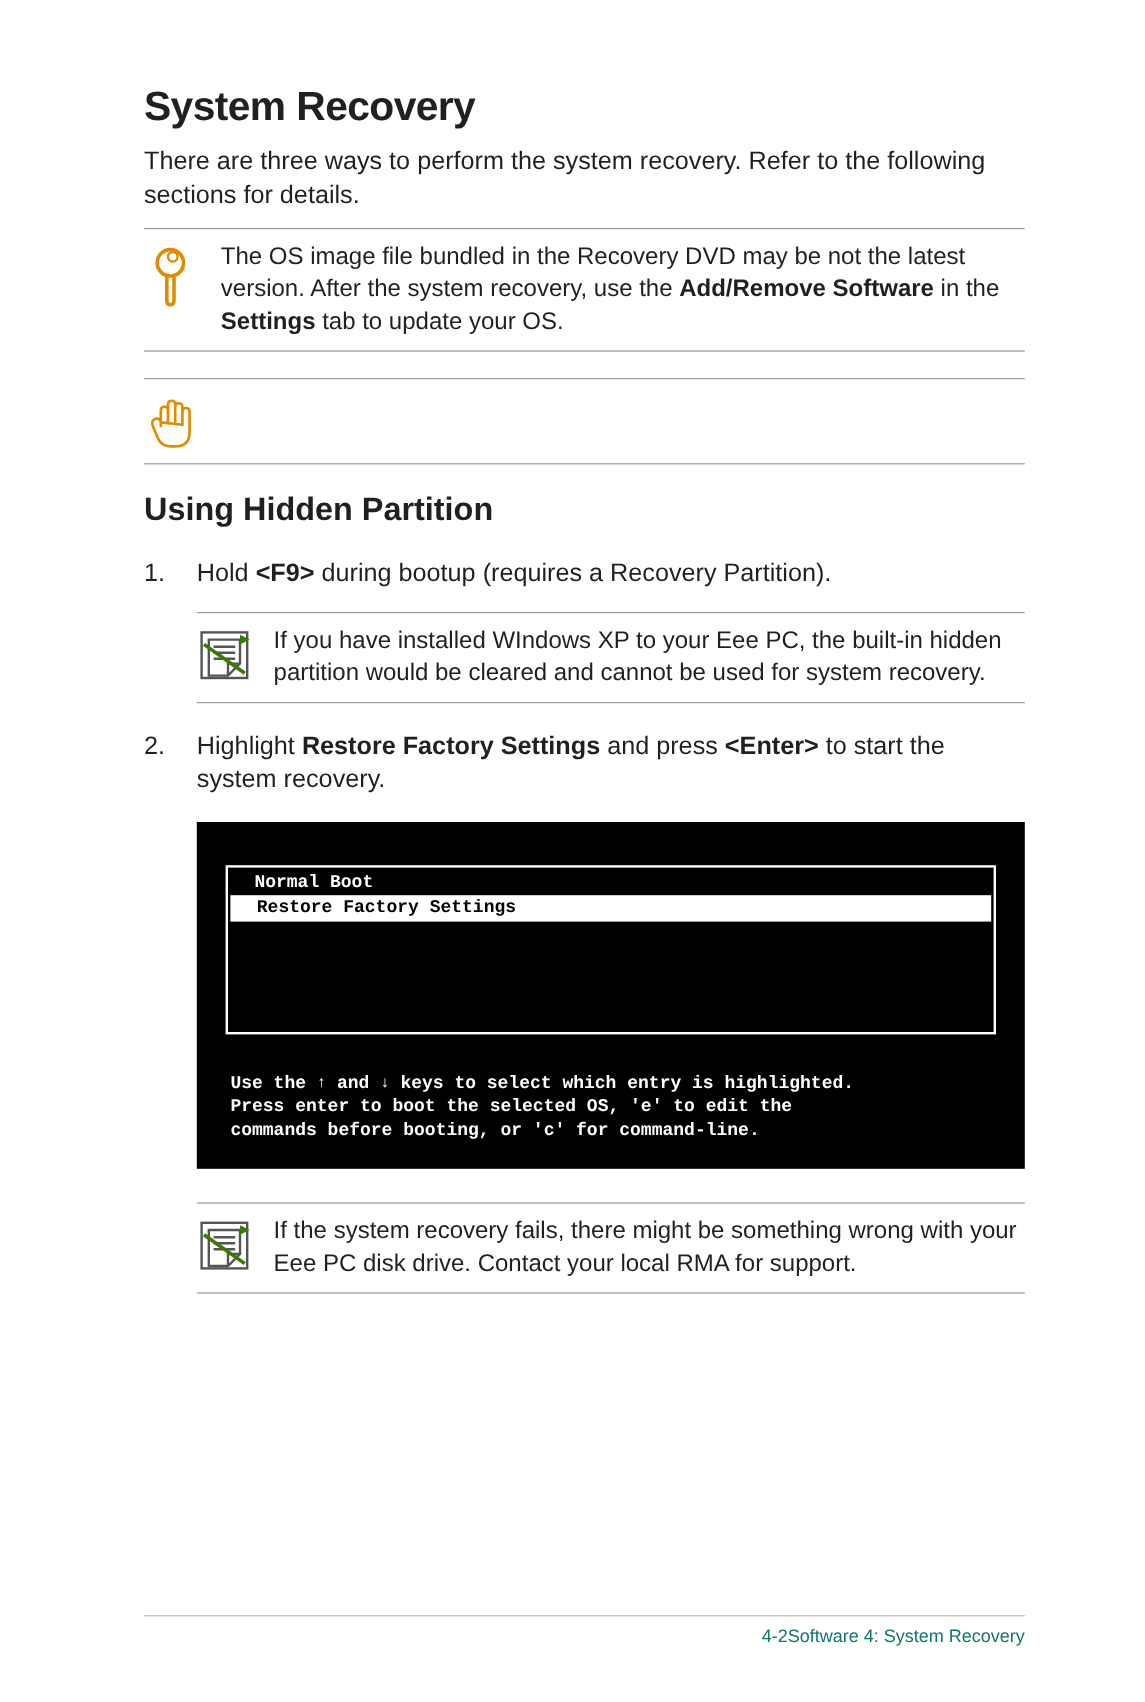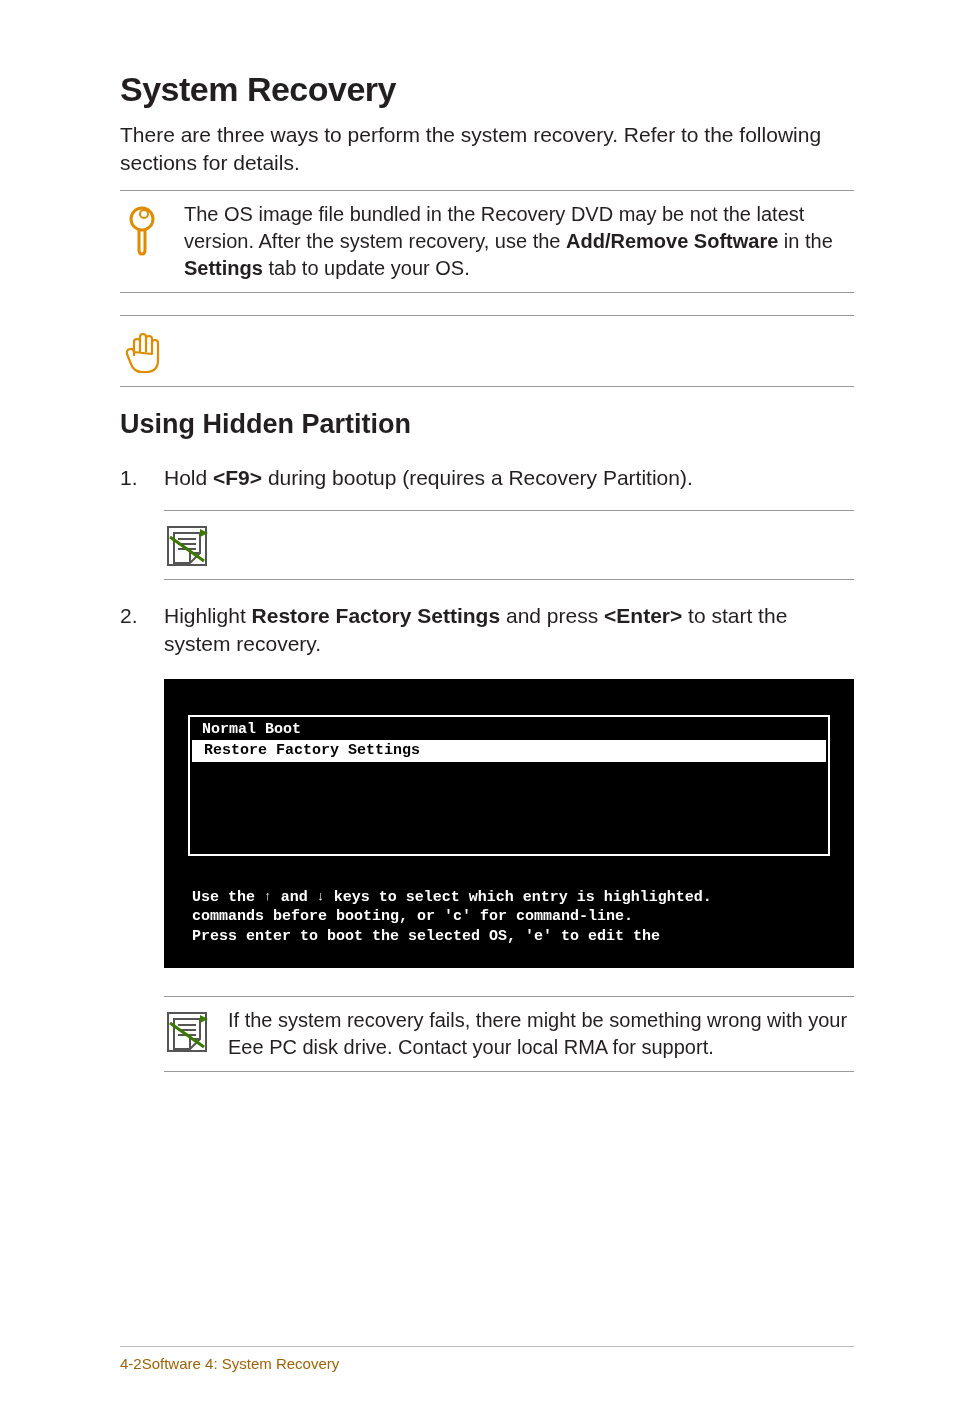--- a/index.html
+++ b/index.html
@@ -84,21 +84,21 @@
     line-height: 1.3;
     padding: 36px 24px 22px 24px;
     margin: 20px 0 28px 44px;
   }
   .term-inner {
     border: 2px solid #fff;
     padding: 2px 0;
     margin-bottom: 32px;
   }
   .term-line {
-    padding: 1px 12px;
+    padding: 1px 22px;
     white-space: pre;
     font-weight: 700;
   }
   .term-sel {
     background: #fff;
     color: #000;
     margin: 0 2px;
     font-weight: 700;
   }
   .term-spacer {
@@ -114,23 +114,23 @@
     vertical-align: 1px;
   }
   .footer {
     position: absolute;
     bottom: 46px;
     left: 120px;
     right: 100px;
     border-top: 1px solid #bbb;
     padding-top: 8px;
     font-size: 15px;
-    color: #a16207;
+    color: #0f766e;
     display: flex;
-    justify-content: flex-start;
+    justify-content: flex-end;
   }
   b { font-weight: 700; }
   svg { display: block; }
 </style>
 </head>
 <body>
 
 <h1>System Recovery</h1>
 
 <p class="intro">There are three ways to perform the system recovery. Refer to the following sections for details.</p>
@@ -171,40 +171,41 @@
         <rect x="4" y="4" width="38" height="38" fill="none" stroke="#555" stroke-width="2"></rect>
         <path d="M10 10 L36 10 L36 30 L26 40 L10 40 Z" fill="none" stroke="#555" stroke-width="2"></path>
         <path d="M26 40 L26 30 L36 30" fill="none" stroke="#555" stroke-width="2"></path>
         <line x1="14" y1="16" x2="32" y2="16" stroke="#555" stroke-width="2"></line>
         <line x1="14" y1="21" x2="32" y2="21" stroke="#555" stroke-width="2"></line>
         <line x1="14" y1="26" x2="32" y2="26" stroke="#555" stroke-width="2"></line>
         <path d="M6 14 L40 38" stroke="#3a7a00" stroke-width="3"></path>
         <path d="M36 6 L44 10 L36 14 Z" fill="#3a7a00"></path>
       </svg>
     </div>
+    <div class="text-cell">If you have installed WIndows XP to your Eee PC, the built-in hidden partition would be cleared and cannot be used for system recovery.</div>
   </div>
 </div>
 
 <ol class="steps" start="2" style="counter-reset: step 1;">
   <li>
     <span>Highlight </span><b>Restore Factory Settings</b><span> and press </span><b>&lt;Enter&gt;</b><span> to start the system recovery.</span>
   </li>
 </ol>
 
 <div class="term">
   <div class="term-inner">
     <div class="term-line">Normal Boot</div>
     <div class="term-line term-sel">Restore Factory Settings</div>
     <div class="term-spacer"></div>
   </div>
   <div class="term-help">
     <span>Use the </span><span class="arrow">↑</span><span> and </span><span class="arrow">↓</span><span> keys to select which entry is highlighted.</span>
   </div>
+  <div class="term-help">Press enter to boot the selected OS, 'e' to edit the</div>
   <div class="term-help">commands before booting, or 'c' for command-line.</div>
-  <div class="term-help">Press enter to boot the selected OS, 'e' to edit the</div>
 </div>
 
 <div class="callout-wrap">
   <div class="callout nested">
     <div class="icon-cell">
       <svg width="46" height="46" viewBox="0 0 46 46">
         <rect x="4" y="4" width="38" height="38" fill="none" stroke="#555" stroke-width="2"></rect>
         <path d="M10 10 L36 10 L36 30 L26 40 L10 40 Z" fill="none" stroke="#555" stroke-width="2"></path>
         <path d="M26 40 L26 30 L36 30" fill="none" stroke="#555" stroke-width="2"></path>
         <line x1="14" y1="16" x2="32" y2="16" stroke="#555" stroke-width="2"></line>

